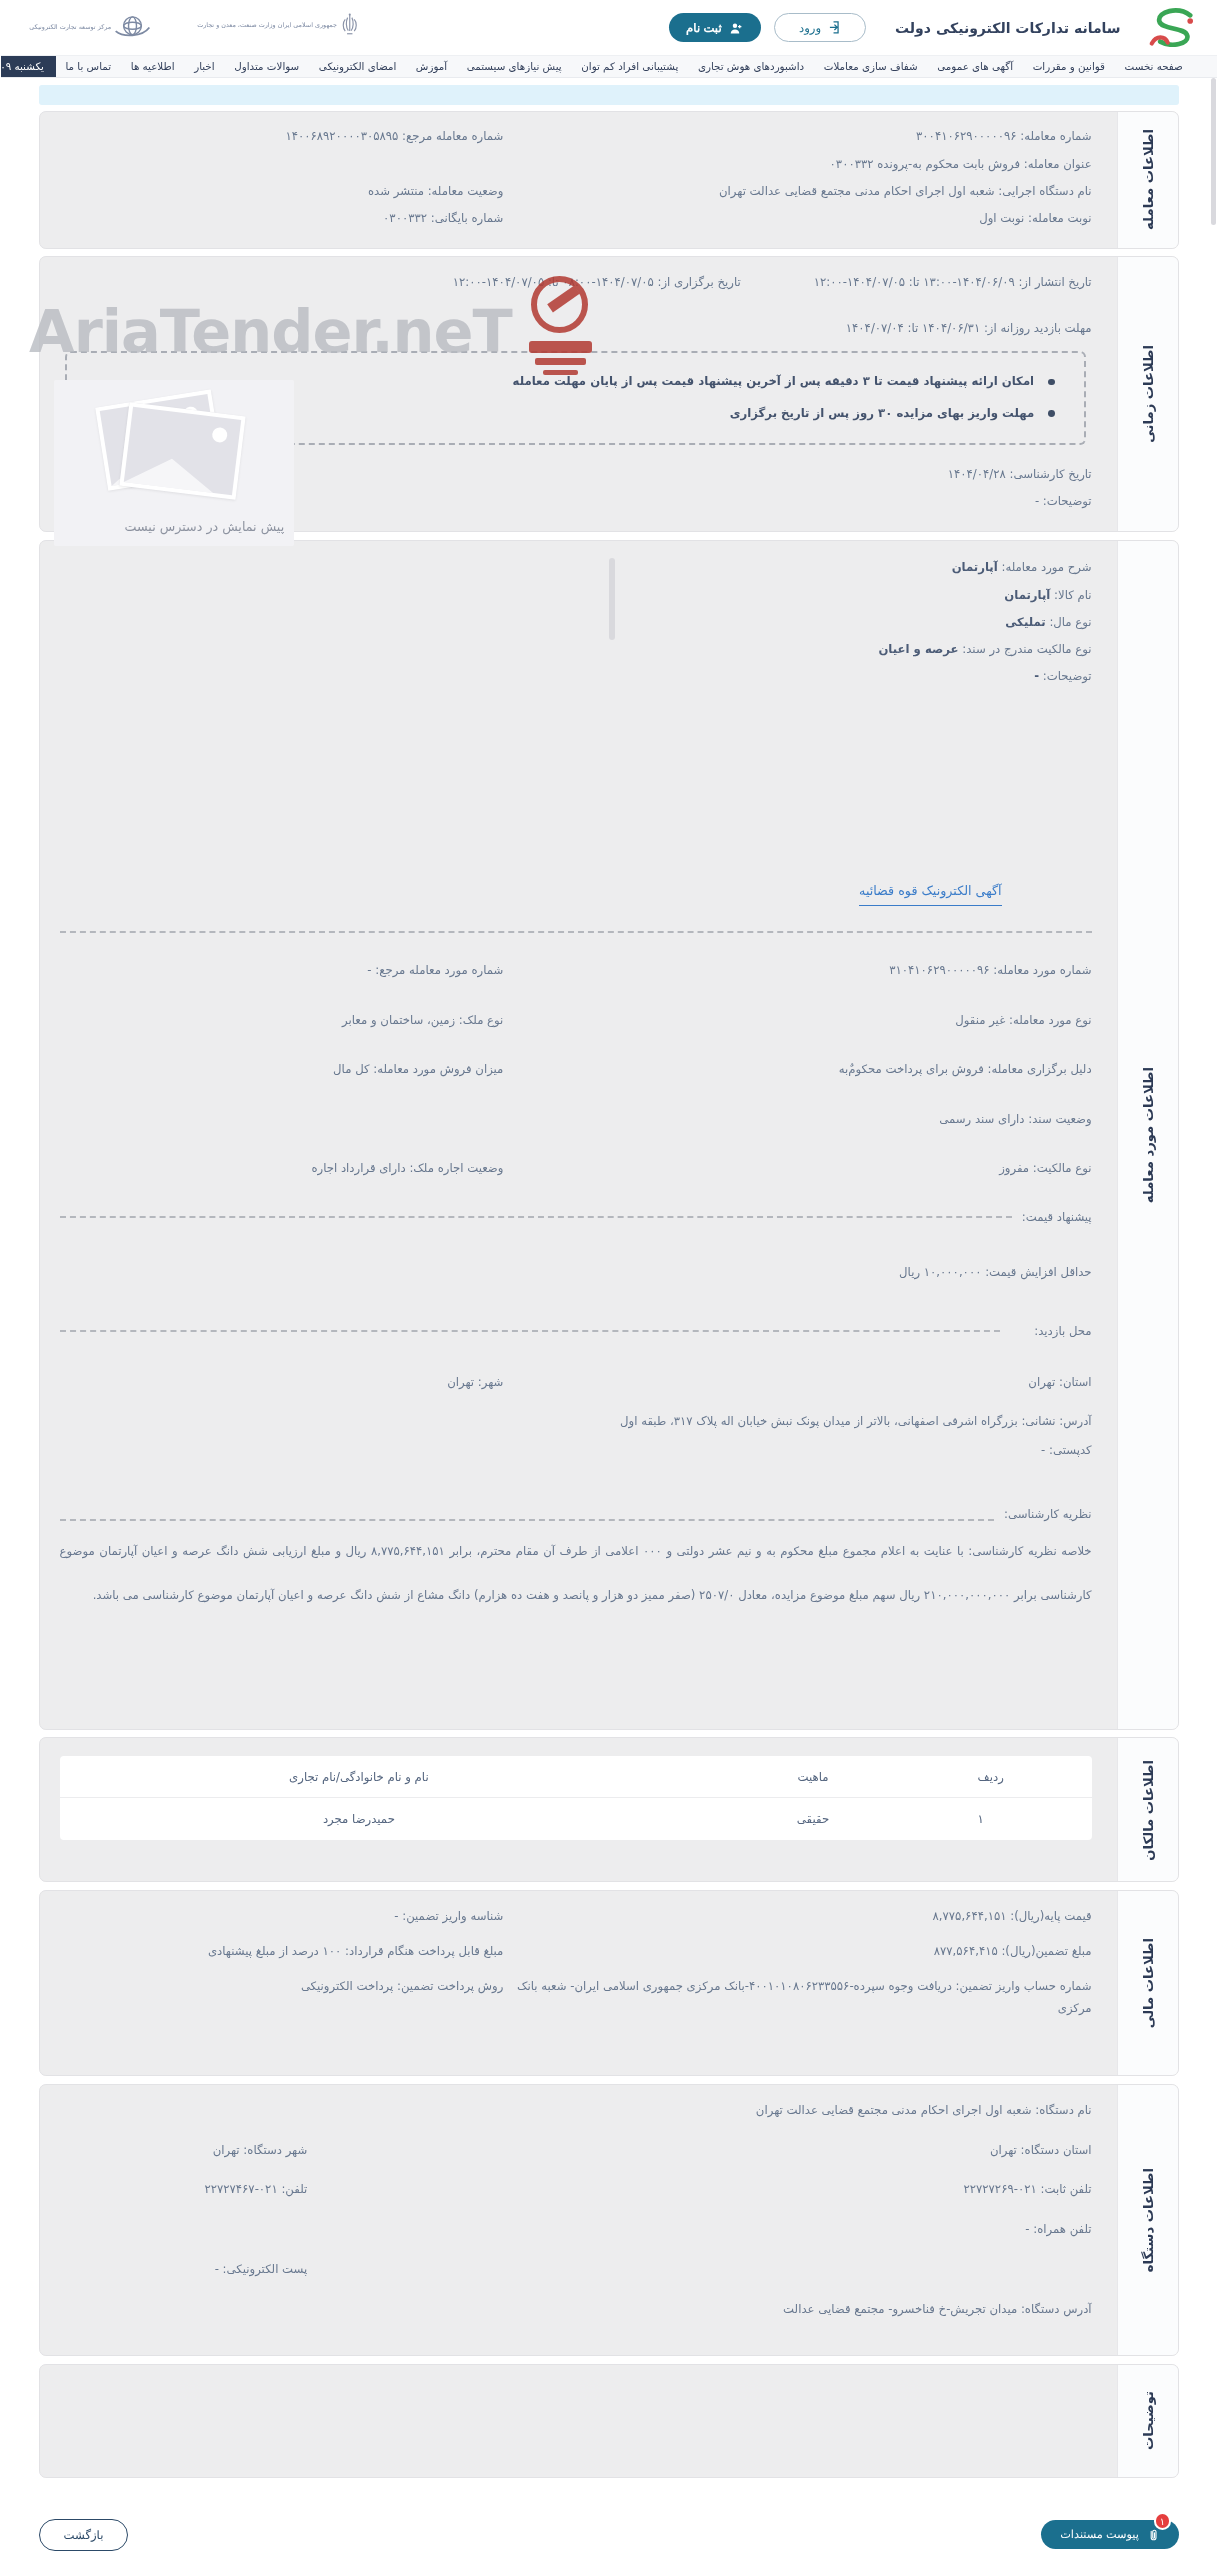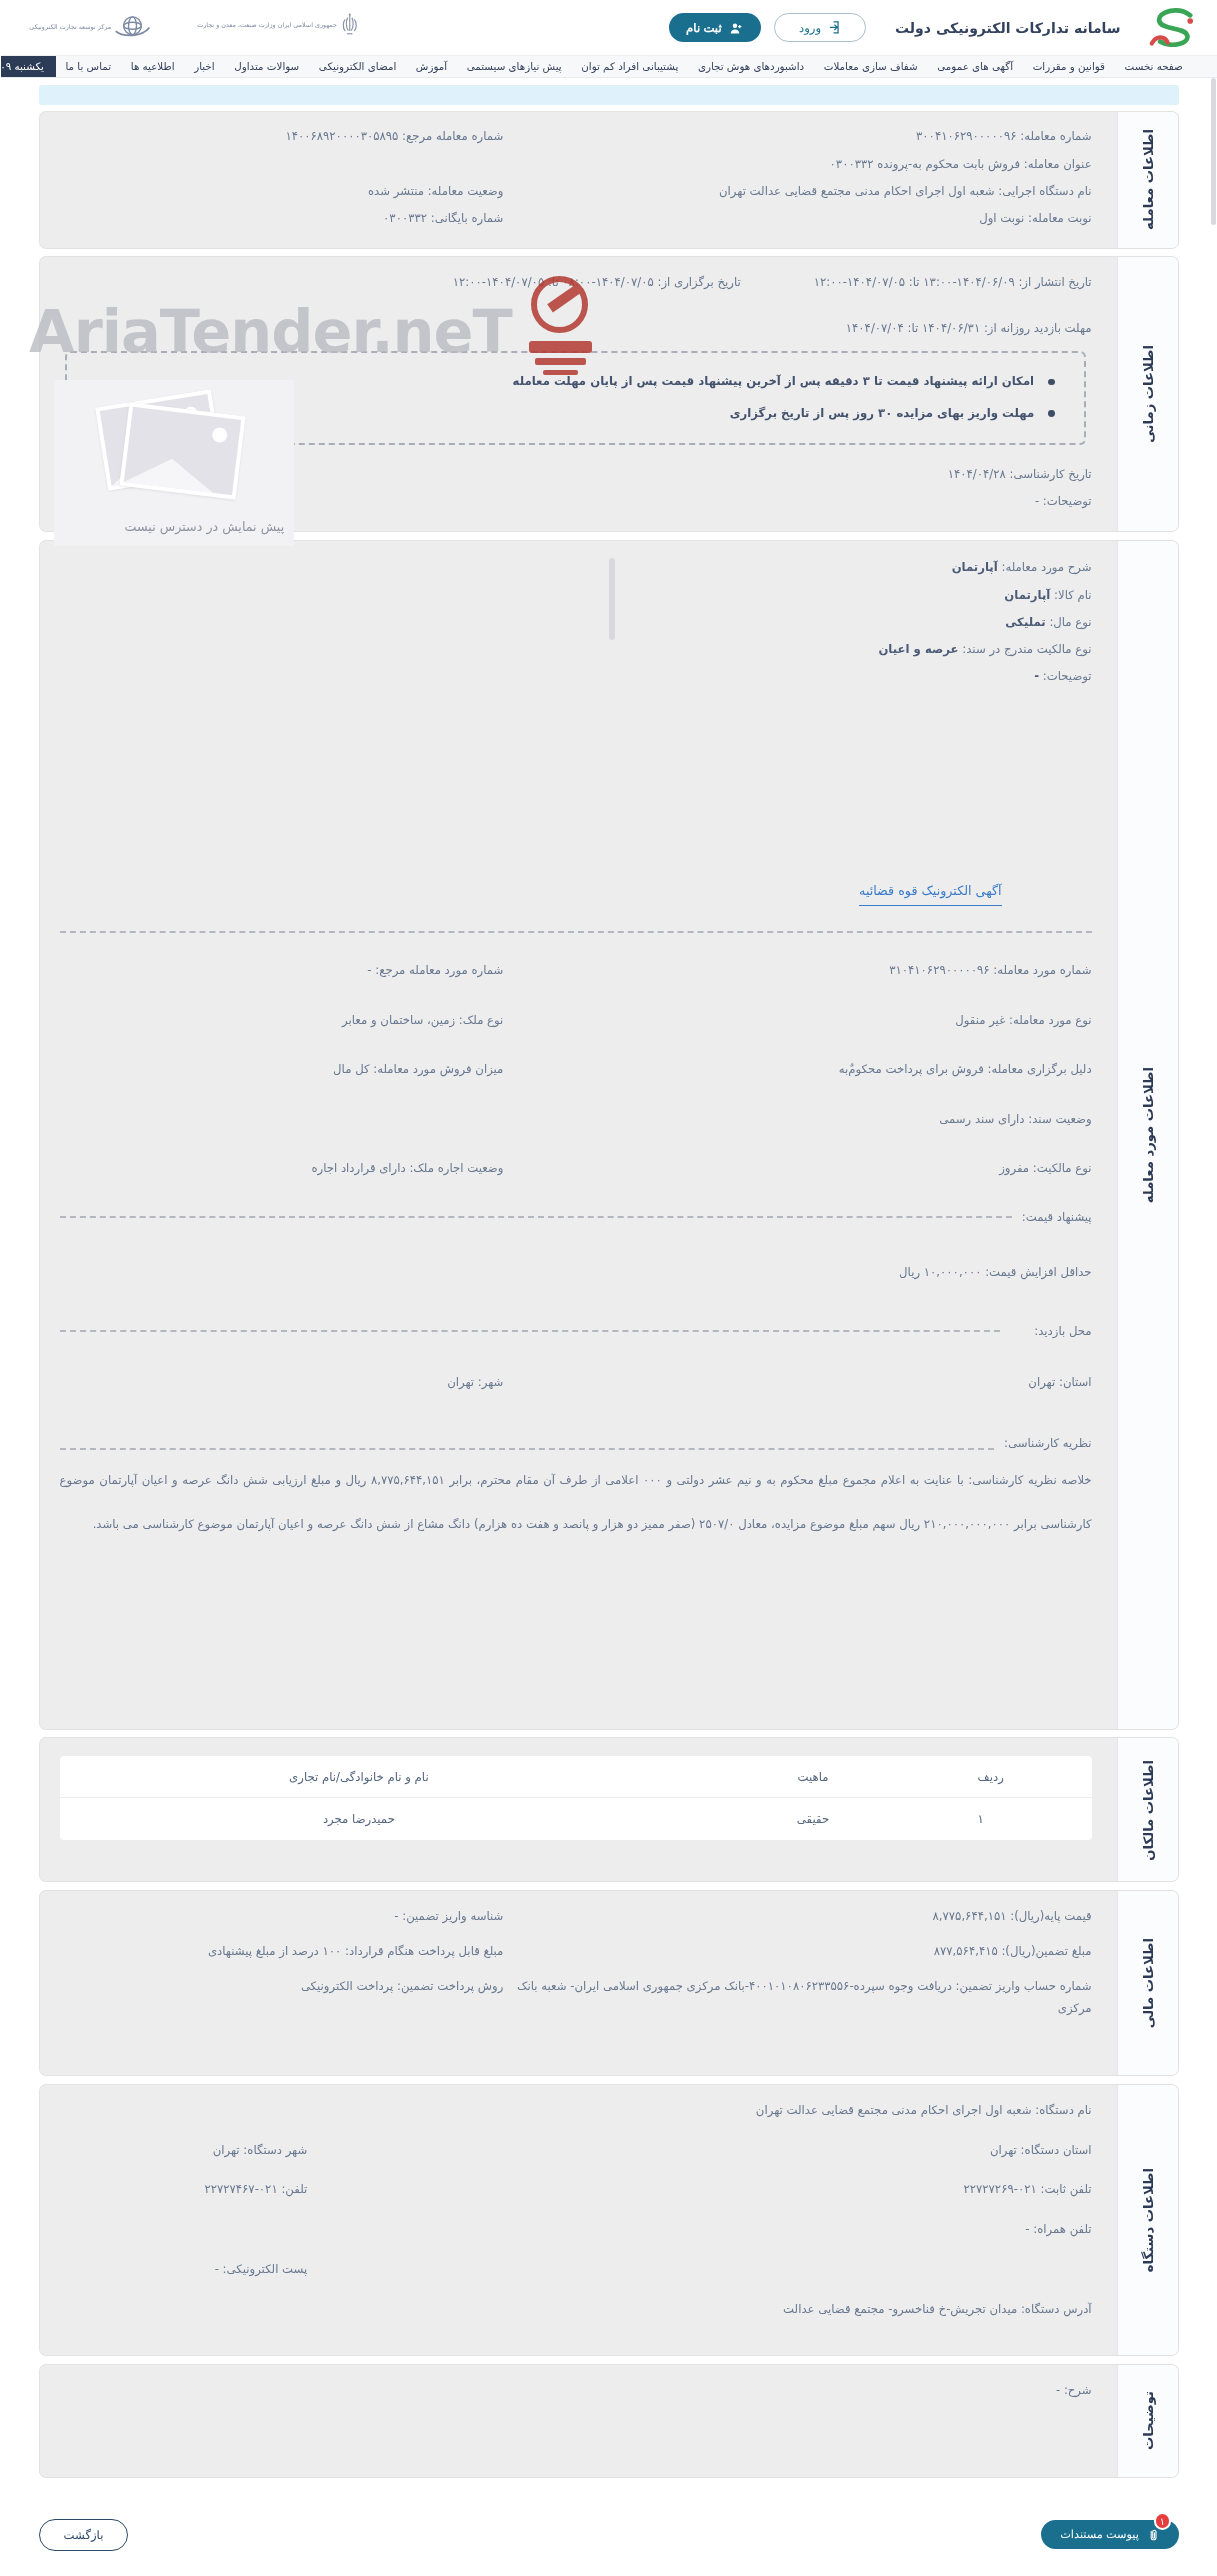--- a/index.html
+++ b/index.html
@@ -296,20 +296,24 @@
         <span class="c2">حداقل افزایش قیمت: ۱۰,۰۰۰,۰۰۰ ریال</span>
       </div>
     <div class="dash-head mt-visit">
       <span>محل بازدید:</span>
         <span class="line"></span>
     </div>
     <div class="row visit-row">
         <span class="c1">استان: تهران</span>
         <span class="c2">شهر: تهران</span>
       </div>
+    <div class="addr">
+      <div>آدرس: نشانی: بزرگراه اشرفی اصفهانی، بالاتر از میدان پونک نبش خیابان اله پلاک ۳۱۷، طبقه اول</div>
+      <div>کدپستی: -</div>
+    </div>
     <div class="dash-head mt-expert">
       <span>نظریه کارشناسی:</span>
         <span class="line"></span>
     </div>
     <p class="expert-p">خلاصه نظریه کارشناسی: با عنایت به اعلام مجموع مبلغ محکوم به و نیم عشر دولتی و ۰۰۰ اعلامی از طرف آن مقام محترم، برابر ۸,۷۷۵,۶۴۴,۱۵۱ ریال و مبلغ ارزیابی شش دانگ عرصه و اعیان آپارتمان موضوع کارشناسی برابر ۲۱۰,۰۰۰,۰۰۰,۰۰۰ ریال سهم مبلغ موضوع مزایده، معادل ۲۵۰۷/۰ (صفر ممیز دو هزار و پانصد و هفت ده هزارم) دانگ مشاع از شش دانگ عرصه و اعیان آپارتمان موضوع کارشناسی می باشد.</p>
   </div>
 </section>
 
 <section class="card" style="min-height:145px;">
   <div class="card-side">
@@ -386,21 +390,20 @@
       </div>
   </div>
 </section>
 
 <section class="card" style="min-height:114px;">
   <div class="card-side">
     <span class="vtitle">توضیحات</span>
   </div>
   <div class="card-body desc-body">
     <div class="row">
-        <span class="c1">شرح: -</span>
         <span class="c2"></span>
       </div>
   </div>
 </section>
 
 <div class="watermark">
   <div class="wm-logo">
     <div class="wm-ring"></div>
       <div class="wm-gavel"></div>
       <div class="wm-base"></div>

